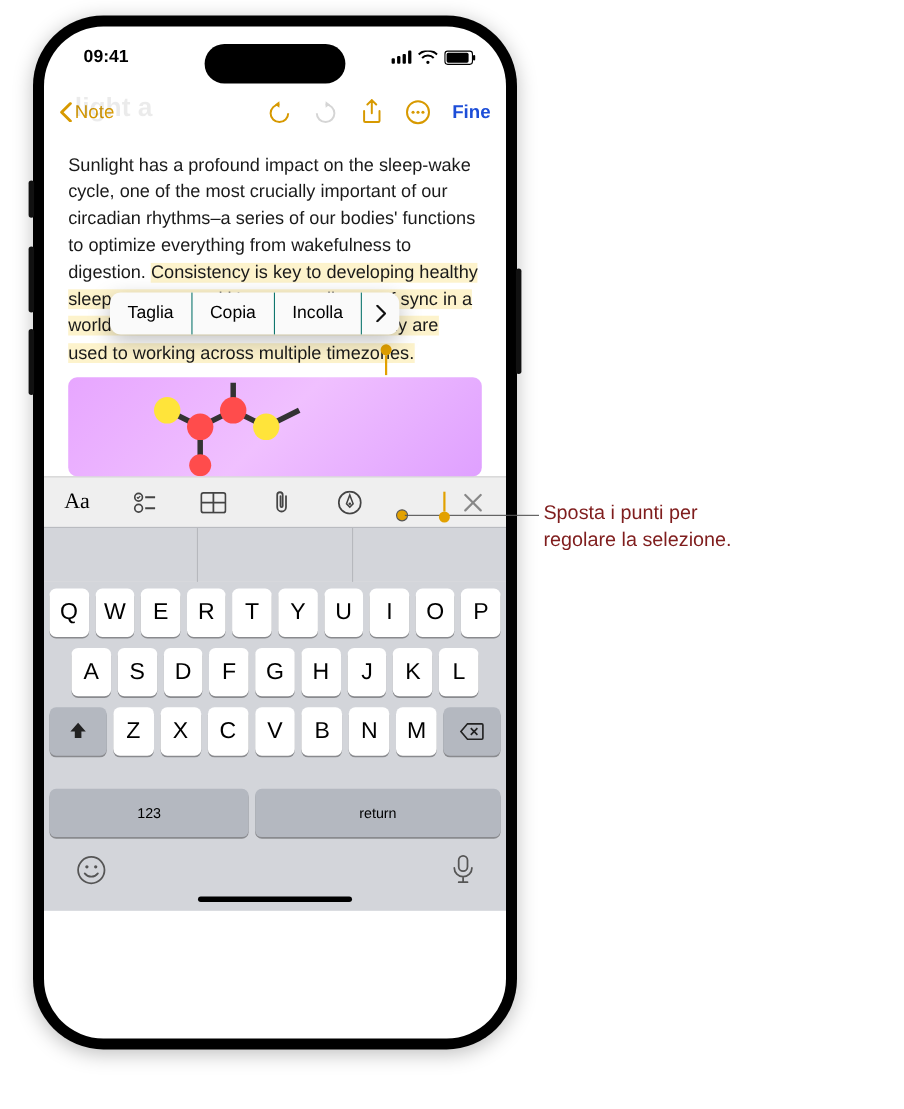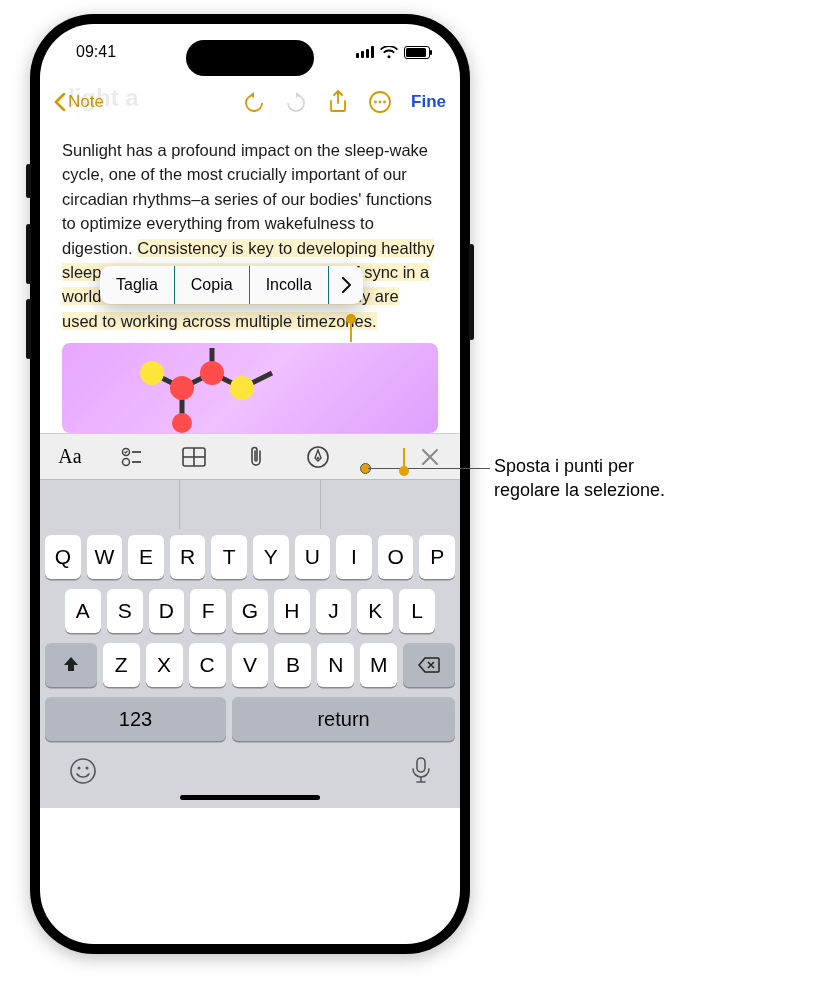--- a/index.html
+++ b/index.html
@@ -45,21 +45,21 @@
     border-radius: 20px;
     z-index: 50;
   }
   .status-bar {
     height: 56px;
     display: flex;
     justify-content: space-between;
     align-items: center;
     padding: 0 30px 0 36px;
     font-size: 16px;
-    font-weight: 400;
+    font-weight: 700;
     text-align: right;
   }
   .status-right { display:flex; align-items:center; gap:6px; }
   .bars { display:flex; gap:2px; align-items:flex-end; height:12px;}
   .bars span { width:3px; background:#000; display:block; border-radius:1px;}
   .bars span:nth-child(1){height:5px}
   .bars span:nth-child(2){height:7px}
   .bars span:nth-child(3){height:9px}
   .bars span:nth-child(4){height:12px}
   .battery { width:26px; height:13px; border:1.5px solid #000; border-radius:3px; position:relative;}
@@ -166,41 +166,41 @@
     box-shadow: 0 1.5px 0 rgba(0,0,0,.35);
     height:44px;
     flex:1;
     display:flex; align-items:center; justify-content:center;
     font-size:21px;
     font-weight:400;
   }
   .key.gray { background:#b4b8c0; }
   .key.wide { flex: 1.4; }
   .krow.mid { padding: 0 20px; }
-  .krow.fn .key { font-size:20px; }
+  .krow.fn .key { font-size:13px;margin-top:20px; }
   .krow.fn .space { flex:4; }
   .krow.fn .ret { flex:1.6; }
   .krow.fn .num { flex:1.3; }
   .bottom-row {
     display:flex; justify-content:space-between;
     padding: 6px 24px 4px 24px;
   }
   .home-ind {
     width:140px; height:5px; background:#000; border-radius:3px;
     margin: 6px auto 0 auto;
   }
 
   
   .callout {
     position:absolute;
     top: 454px;
     left: 494px;
     font-size: 18px;
     line-height: 1.35;
-    color: #000000;
+    color: #7f1d1d;
   }
   .lead-line {
     position:absolute;
     top: 468px;
     left: 368px;
     width: 122px;
     height: 1.4px;
     background: #555;
   }
   .lead-dot {

